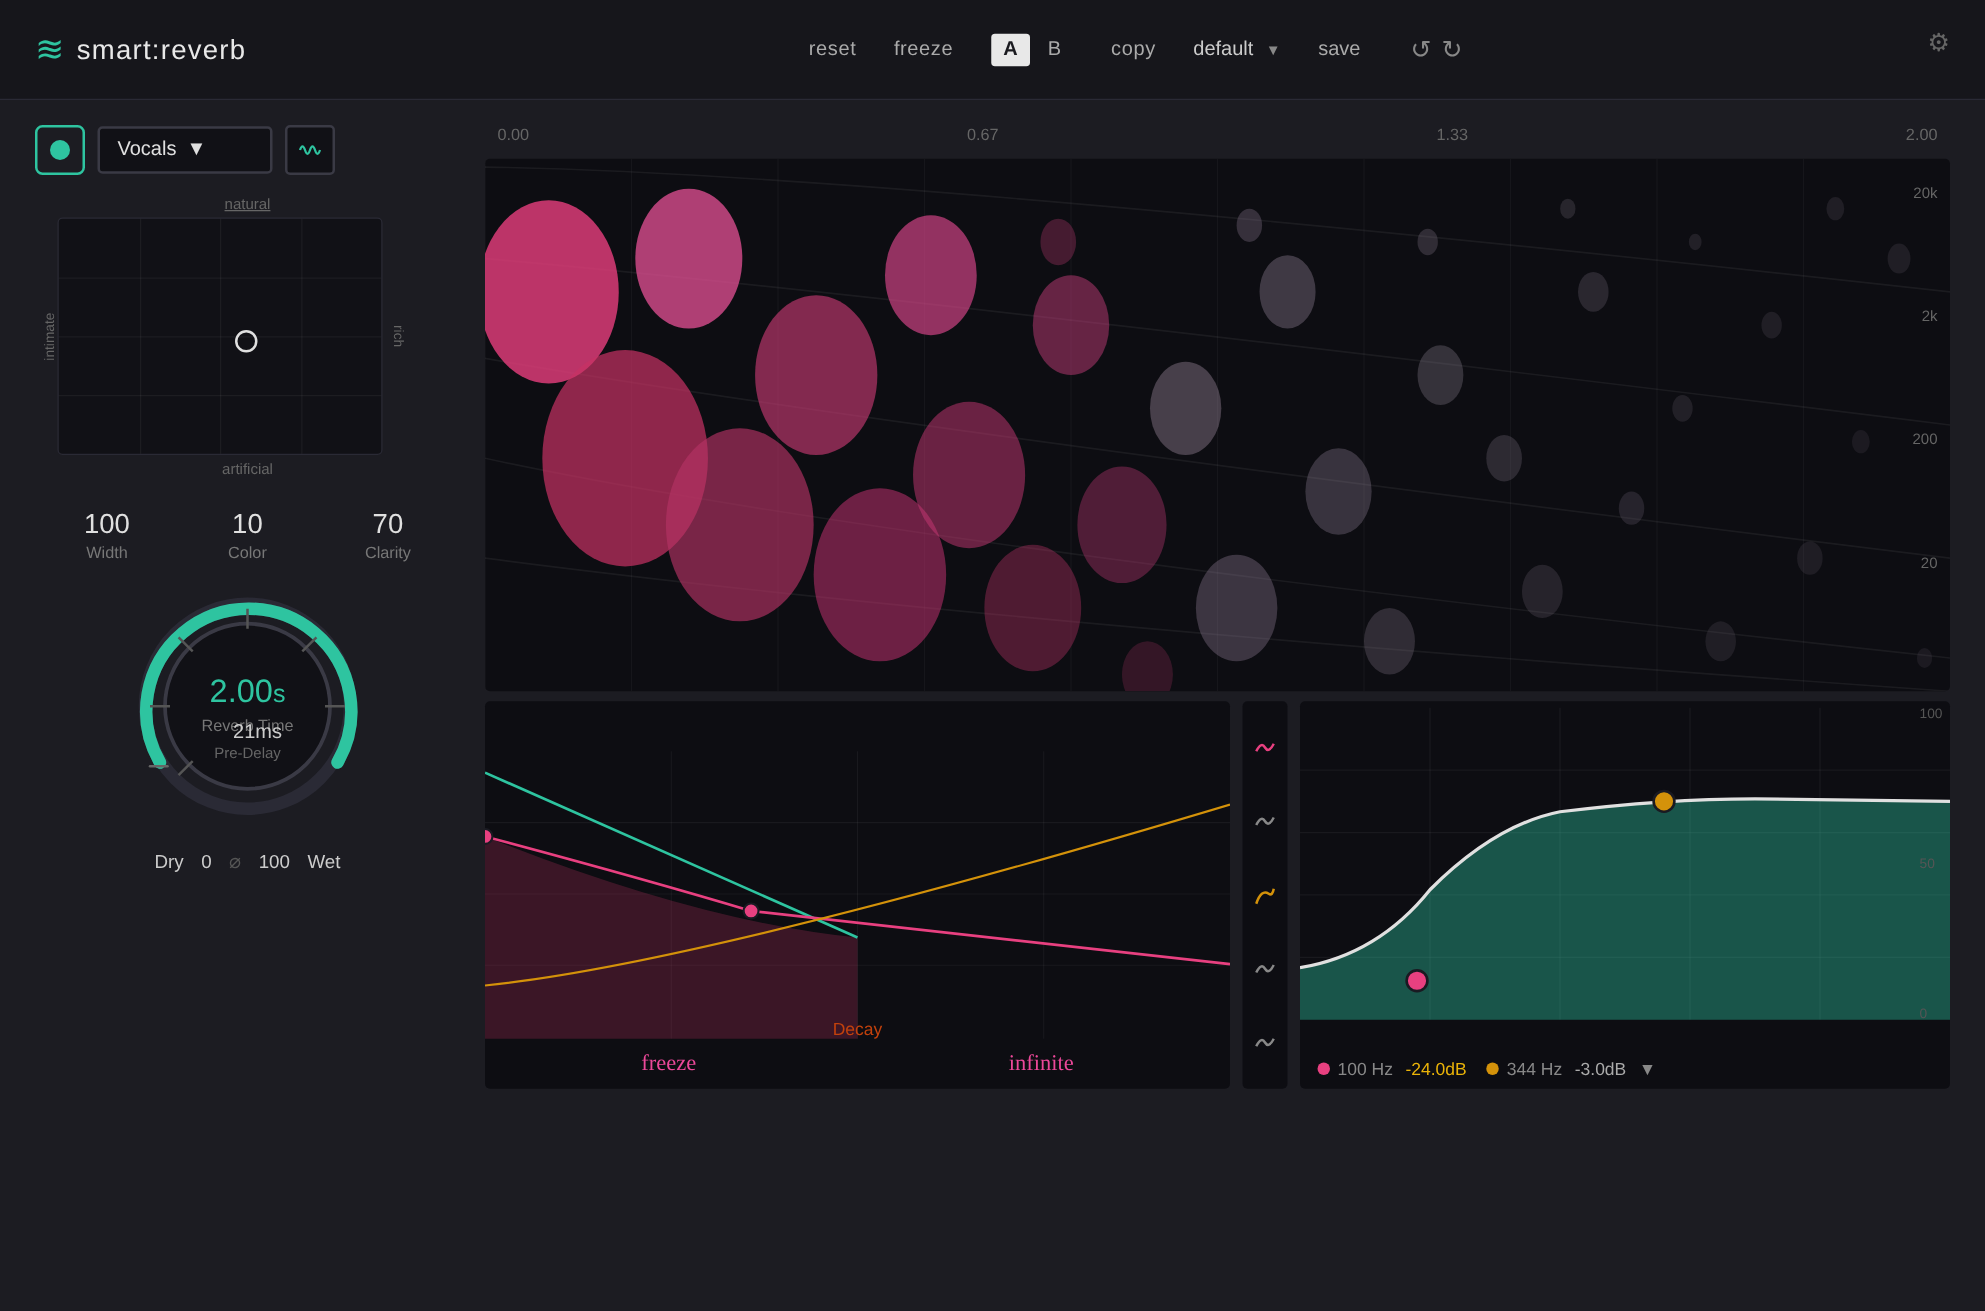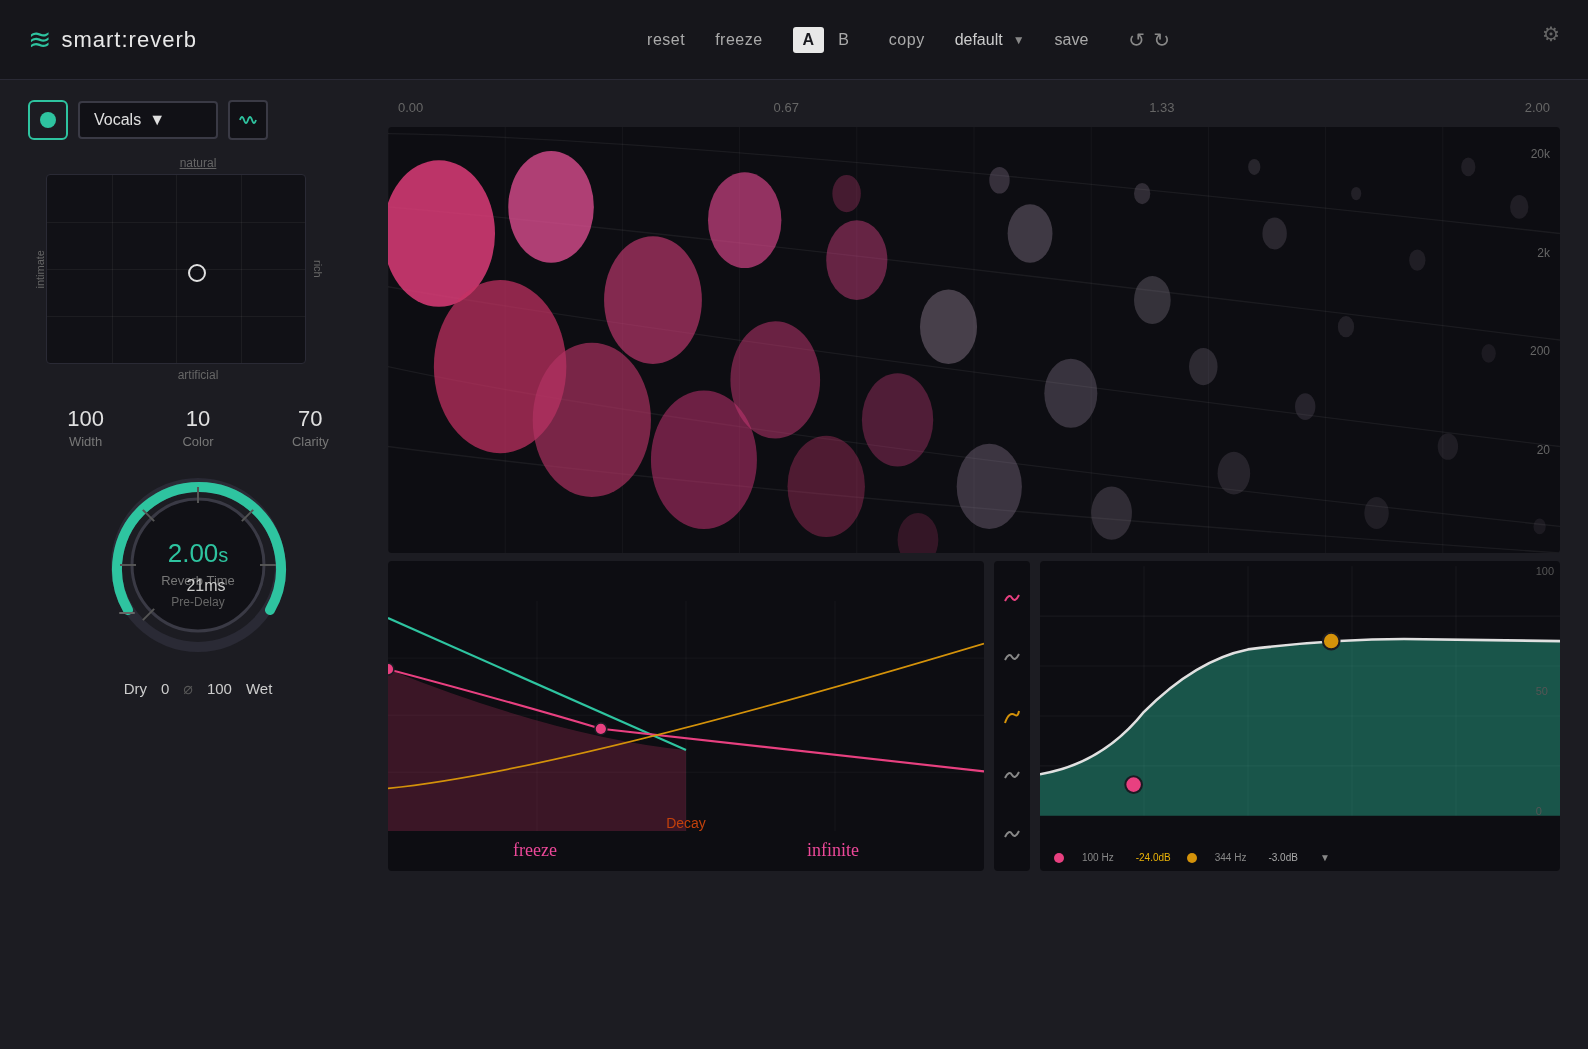--- a/index.html
+++ b/index.html
@@ -427,23 +427,23 @@
       left: 0;
       right: 0;
       display: flex;
       align-items: center;
       padding: 0 14px;
       gap: 16px;
     }
 
     .eq-band {
       display: flex;
-      align-items: flex-end;
-      gap: 18px;
-      font-size: 10px;
+      align-items: center;
+      gap: 6px;
+      font-size: 14px;
       color: #888;
     }
 
     .eq-band-dot {
       width: 10px;
       height: 10px;
       border-radius: 50%;
     }
 
     .eq-band-dot.pink { background: #e84080; }

